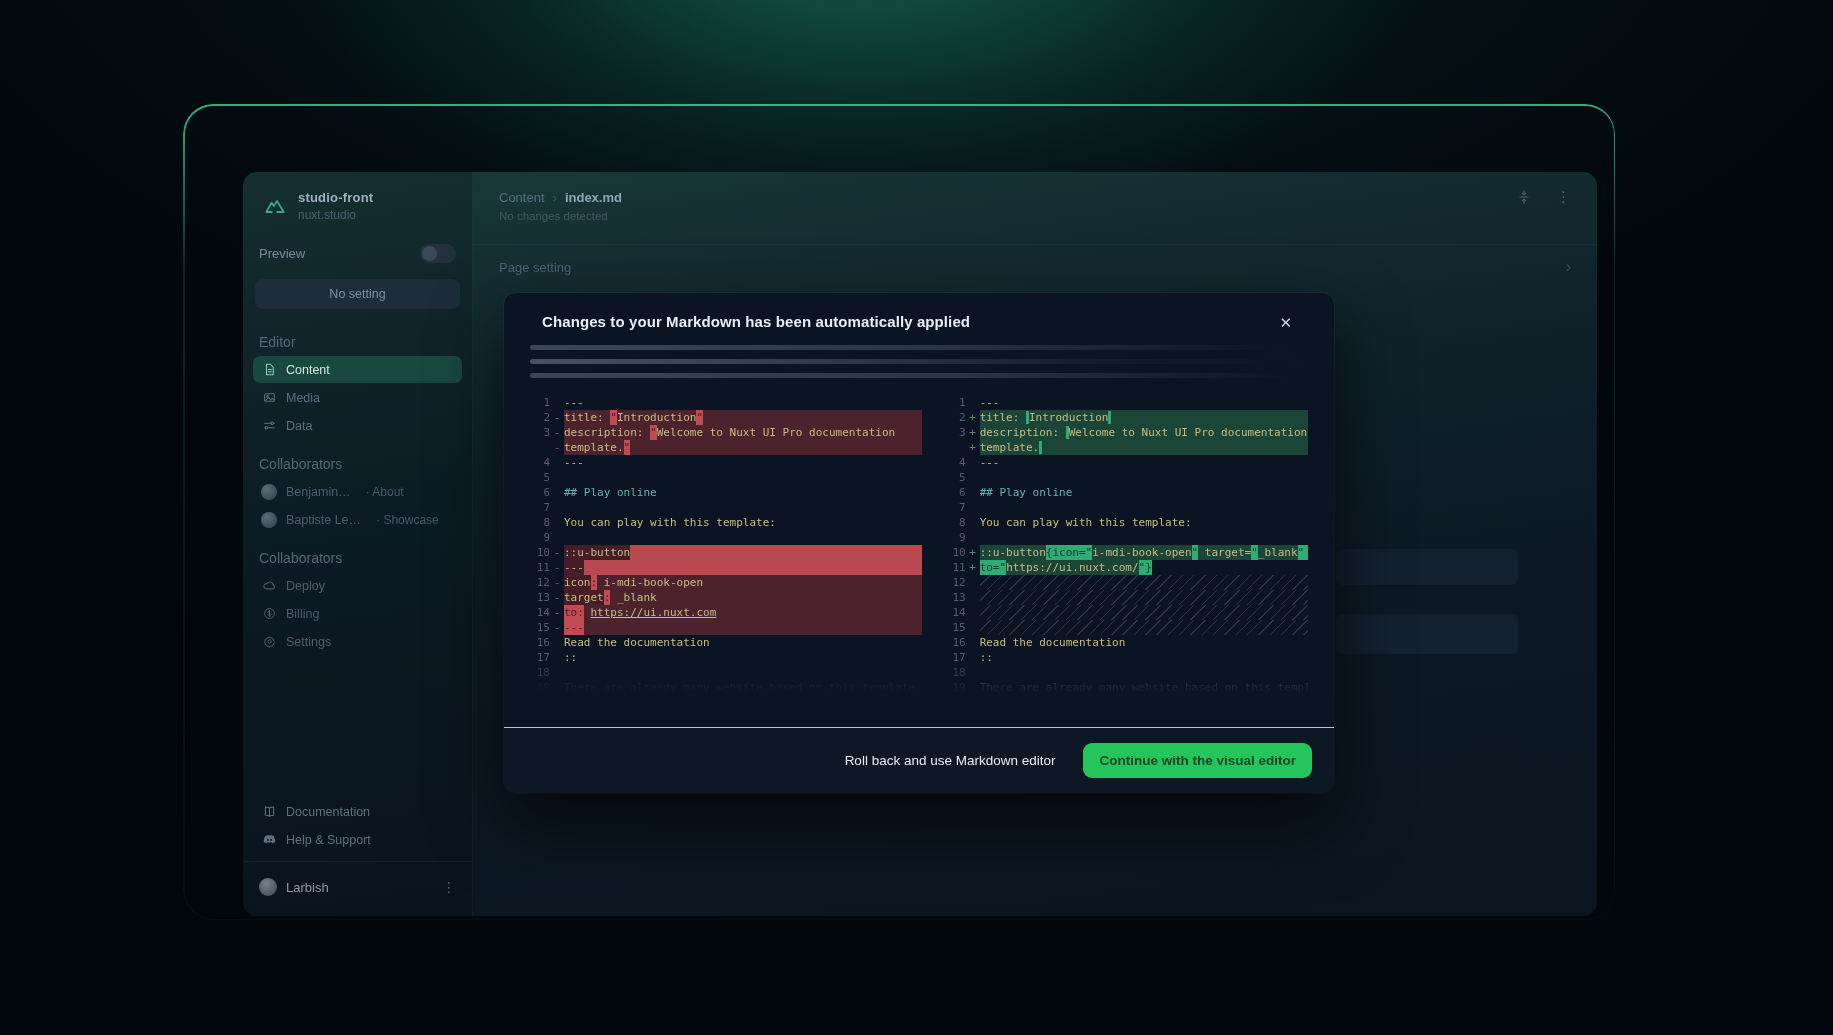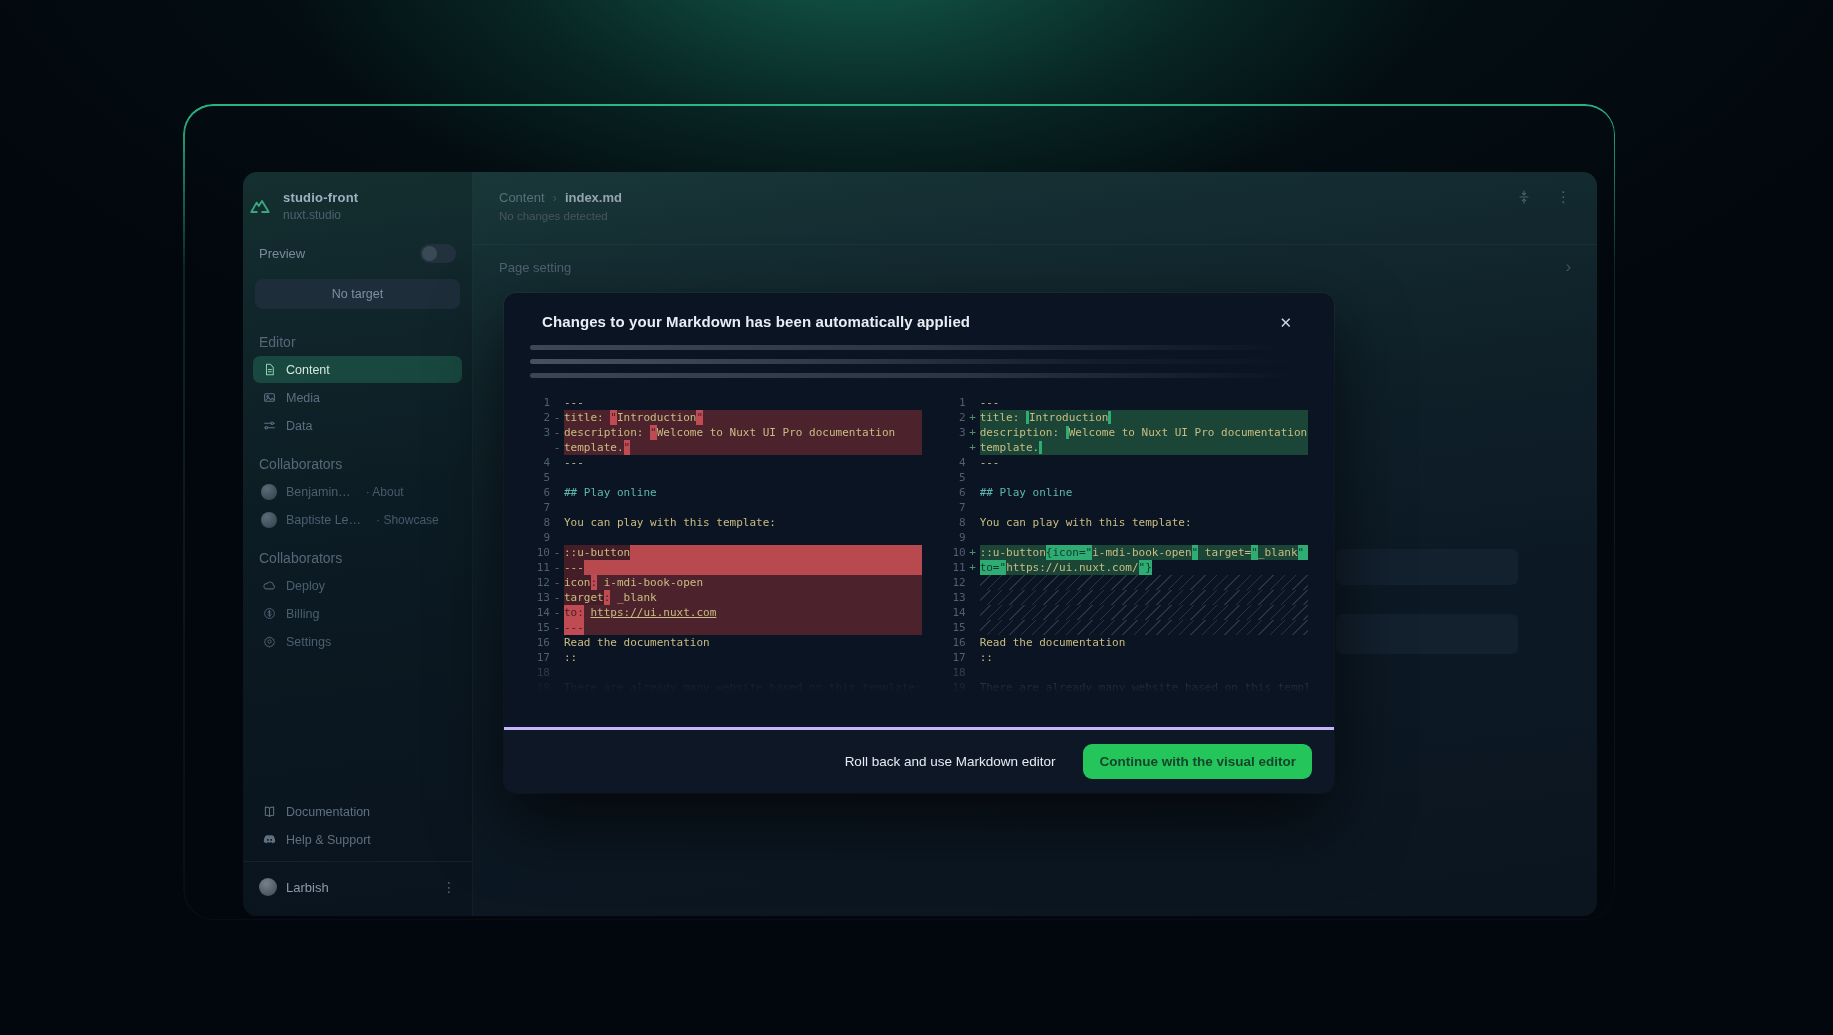--- a/index.html
+++ b/index.html
@@ -21,21 +21,21 @@
     -webkit-mask-composite:xor; mask-composite:exclude; }
 
   
   .window { position:absolute; left:243px; top:172px; width:1354px; height:744px; border-radius:14px; overflow:hidden;
     background:linear-gradient(172deg, #1a3a3a 0%, #142d32 16%, #0f2029 38%, #0c1924 62%, #0b1520 100%);
     display:flex; }
 
   
   .sidebar { width:230px; height:100%; background:rgba(6,12,20,0.22); border-right:1px solid rgba(255,255,255,0.045);
     display:flex; flex-direction:column; font-size:13px; }
-  .sb-top { padding:18px 4px 0; display:flex; gap:10px; align-items:center; }
+  .sb-top { padding:18px 19px 0; display:flex; gap:10px; align-items:center; }
   .proj-name { font-weight:700; color:#9fb0bf; font-size:13px; letter-spacing:.2px; }
   .proj-domain { color:#4e6070; font-size:12px; margin-top:3px; }
   .preview-row { margin-top:22px; padding:0 16px; display:flex; align-items:center; justify-content:space-between; }
   .preview-label { color:#7b8b9b; font-size:13px; }
   .toggle { width:36px; height:19px; border-radius:10px; background:#22313d; position:relative; }
   .toggle .knob { position:absolute; left:2px; top:2px; width:15px; height:15px; border-radius:50%; background:#394a57; }
   .nochanges { margin:16px 12px 0; height:30px; border-radius:8px; background:#1e2d3a; color:#7e8fa0;
     display:flex; align-items:center; justify-content:center; font-size:12.5px; }
   .sb-sections { margin-top:8px; }
   .sec-label { margin:17px 16px 6px; font-size:14px; color:#566878; }
@@ -102,21 +102,21 @@
   .sg-p { color:#c9bd82; }
   .sg-h { color:#5fb7ae; }
   .sg-g { color:#77828f; }
   .sg-u { color:#c9bd82; text-decoration:underline; }
   .pane-del .sg-b { background:#c04b52; color:#451c23; }
   .pane-add .sg-b { background:#2fab74; color:#0f3c2a; }
   .pane-del .sg-k { background:#451d27; color:#c9bd82; }
   .sg-mk { display:inline-block; width:3px; height:13px; background:#2fab74; }
   .sg-f { flex:1; align-self:stretch; background:#2fab74; }
 
-  .modal-footer { margin-top:auto; height:66px; border-top:3px solid #c4b5fd; background:#0d1726;
+  .modal-footer { margin-top:auto; height:66px; border-top:1px solid #c4b5fd; background:#0d1726;
     border-radius:0 0 12px 12px; display:flex; align-items:center; justify-content:flex-end; gap:28px; padding:0 22px; }
   .btn-ghost { color:#e6ecf2; font-size:13.5px; font-weight:500; }
   .btn-primary { background:#24c55b; color:#16452b; font-size:13.5px; font-weight:600; padding:10px 16px; border-radius:9px; }
 </style>
 </head>
 <body>
 
 <div class="frame"></div>
 
 <div class="window">
@@ -134,21 +134,21 @@
       </div>
     </div>
 
     <div class="preview-row">
       <span class="preview-label">Preview</span>
       <span class="toggle">
           <span class="knob"></span>
         </span>
     </div>
 
-    <div class="nochanges">No target</div>
+    <div class="nochanges">No setting</div>
 
     <div class="sb-sections" id="sb-sections">
         <div class="sec-label">Editor</div>
         <div class="sb-item active">
           <span class="ic">
             <svg viewBox="0 0 20 20" fill="none" stroke="currentColor" stroke-width="1.4">
               <path d="M6 3h5l4 4v10H6z" stroke-linejoin="round"></path>
               <path d="M8 10h5M8 13h5"></path>
             </svg>
           </span>

